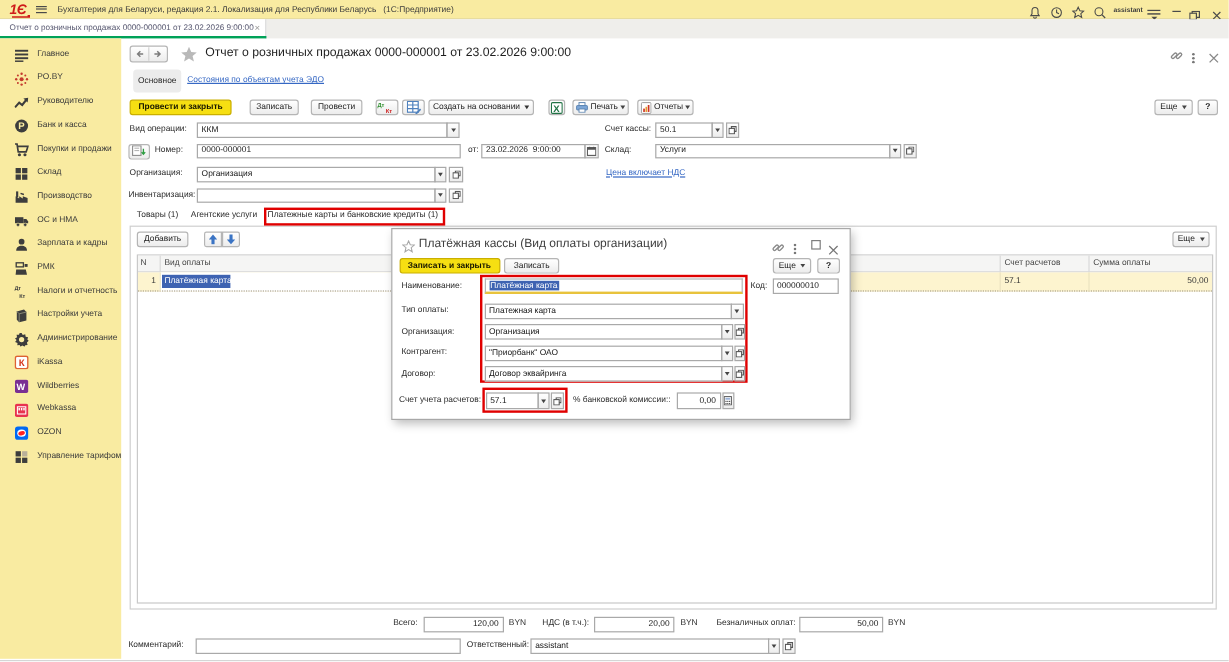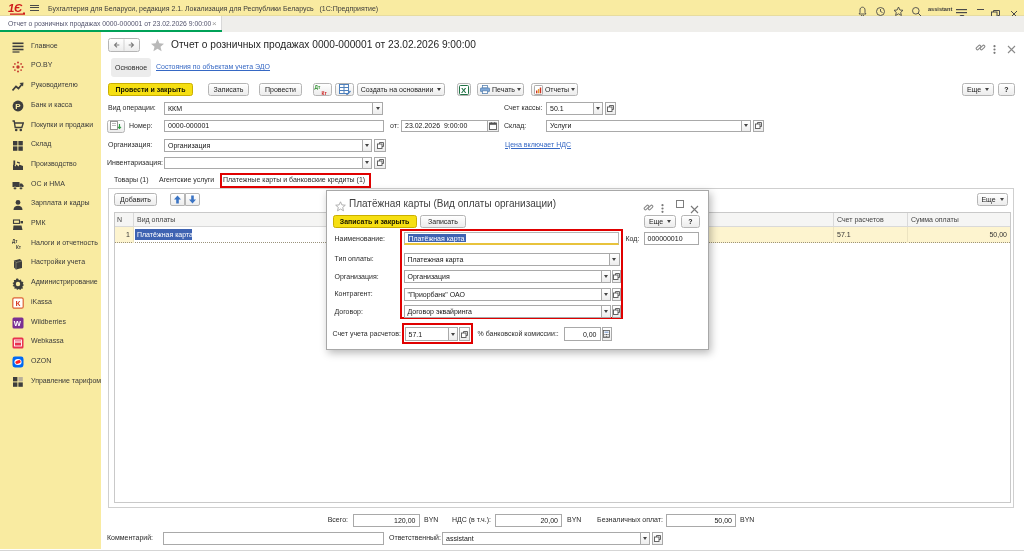--- a/index.html
+++ b/index.html
@@ -444,21 +444,21 @@
     <svg width="7" height="7" viewBox="0 0 7 7">
       <rect x="0.5" y="2" width="4.5" height="4.5" fill="#fff" stroke="#555" stroke-width="0.9"></rect>
       <path d="M2.5 2 L2.5 0.5 L6.5 0.5 L6.5 4.5 L5 4.5" fill="none" stroke="#555" stroke-width="0.9"></path>
     </svg>
   </div>
 
 <div class="abs" style="left:326px;top:190px;width:382.5px;height:160px;background:#fff;border:1px solid #a8a8a8;box-shadow:2px 3px 8px rgba(0,0,0,0.28);"></div>
 <div class="abs" style="left:335px;top:198px;width:11px;height:11px;"><svg width="11" height="11" viewBox="0 0 11 11">
       <path d="M5.5 0.8 L6.9 3.9 L10.3 4.2 L7.7 6.4 L8.5 9.8 L5.5 8 L2.5 9.8 L3.3 6.4 L0.7 4.2 L4.1 3.9 Z" fill="none" stroke="#a8a8a8" stroke-width="0.9"></path>
     </svg></div>
-<div class="abs" style="left:349px;top:198px;font-size:10px;color:#3f3f3f;">Платёжная карты (Вид оплаты организации)</div>
+<div class="abs" style="left:349px;top:198px;font-size:10px;color:#3f3f3f;">Платёжная кассы (Вид оплаты организации)</div>
 <div class="abs" style="left:643px;top:199px;width:11px;height:11px;"><svg width="11" height="11" viewBox="0 0 11 11">
       <g fill="none" stroke="#8a8a8a" stroke-width="1.1">
         <rect x="0.8" y="4.3" width="5.4" height="2.4" rx="1.2" transform="rotate(-45 3.5 5.5)"></rect>
         <rect x="4.8" y="4.3" width="5.4" height="2.4" rx="1.2" transform="rotate(-45 7.5 5.5)"></rect>
       </g>
     </svg></div>
 <div class="abs" style="left:661px;top:199px;width:3px;height:9px;"><svg width="3" height="9" viewBox="0 0 3 9">
       <g fill="#787878">
         <circle cx="1.5" cy="1.2" r="1.1"></circle>
         <circle cx="1.5" cy="4.5" r="1.1"></circle>

